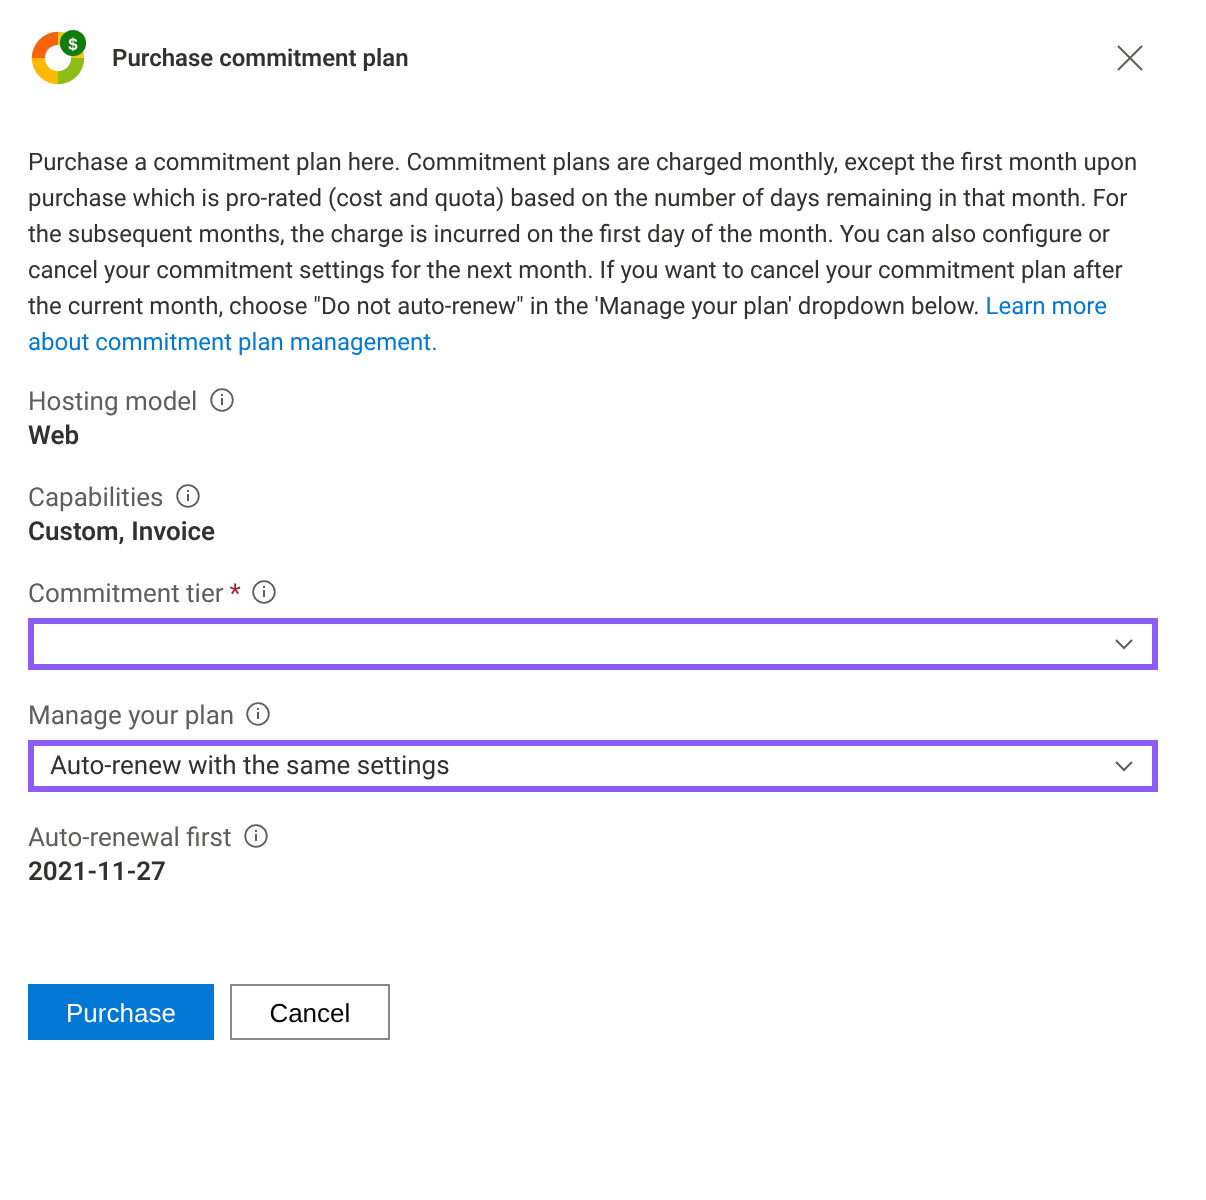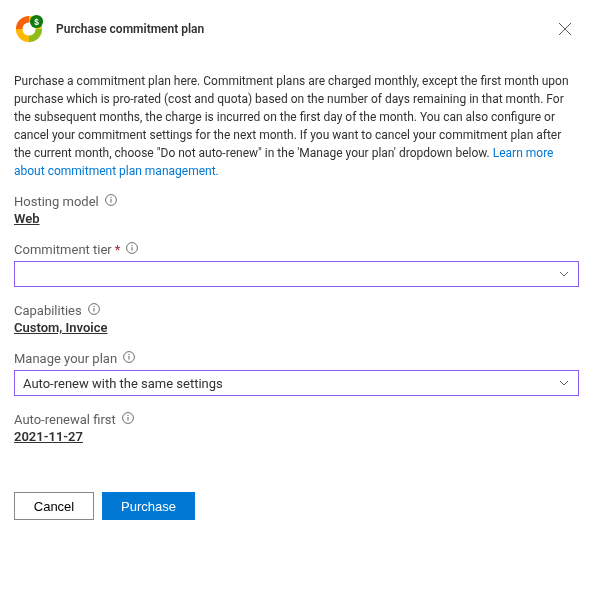--- a/index.html
+++ b/index.html
@@ -75,26 +75,25 @@
     display: inline-flex;
     align-items: center;
     justify-content: center;
     cursor: default;
   }
   .info-icon svg { width: 12px; height: 12px; }
   .field-value {
     font-size: 13px;
     font-weight: 600;
     color: #323130;
-    text-decoration: underline;
   }
   .select {
     width: 100%;
     height: 26px;
-    border: 1px solid #8b5cf6;
+    border: 3px solid #8b5cf6;
     background: #fff;
     display: flex;
     align-items: center;
     justify-content: space-between;
     padding: 0 8px;
     font-size: 13px;
     cursor: pointer;
     margin-top: 4px;
   }
   .select .chevron {
@@ -171,54 +170,54 @@
             <rect x="5.5" y="5" width="1" height="3.5" fill="#605e5c"></rect>
             <rect x="5.5" y="3" width="1" height="1" fill="#605e5c"></rect>
           </svg>
       </span>
     </div>
     <div class="field-value">Web</div>
   </div>
 
   <div class="field">
     <div class="field-label-row">
+      <span>Capabilities</span>
+      <span class="info-icon">
+        <svg viewBox="0 0 12 12">
+            <circle cx="6" cy="6" r="5.4" fill="none" stroke="#605e5c" stroke-width="0.9"></circle>
+            <rect x="5.5" y="5" width="1" height="3.5" fill="#605e5c"></rect>
+            <rect x="5.5" y="3" width="1" height="1" fill="#605e5c"></rect>
+          </svg>
+      </span>
+    </div>
+    <div class="field-value">Custom, Invoice</div>
+  </div>
+
+  <div class="field">
+    <div class="field-label-row">
       <span>Commitment tier</span>
       <span class="required">*</span>
       <span class="info-icon">
         <svg viewBox="0 0 12 12">
             <circle cx="6" cy="6" r="5.4" fill="none" stroke="#605e5c" stroke-width="0.9"></circle>
             <rect x="5.5" y="5" width="1" height="3.5" fill="#605e5c"></rect>
             <rect x="5.5" y="3" width="1" height="1" fill="#605e5c"></rect>
           </svg>
       </span>
     </div>
     <div class="select">
       <span></span>
       <svg class="chevron" viewBox="0 0 12 12">
           <path d="M2 4 L6 8 L10 4" fill="none" stroke="#605e5c" stroke-width="1"></path>
         </svg>
     </div>
   </div>
 
   <div class="field">
     <div class="field-label-row">
-      <span>Capabilities</span>
-      <span class="info-icon">
-        <svg viewBox="0 0 12 12">
-            <circle cx="6" cy="6" r="5.4" fill="none" stroke="#605e5c" stroke-width="0.9"></circle>
-            <rect x="5.5" y="5" width="1" height="3.5" fill="#605e5c"></rect>
-            <rect x="5.5" y="3" width="1" height="1" fill="#605e5c"></rect>
-          </svg>
-      </span>
-    </div>
-    <div class="field-value">Custom, Invoice</div>
-  </div>
-
-  <div class="field">
-    <div class="field-label-row">
       <span>Manage your plan</span>
       <span class="info-icon">
         <svg viewBox="0 0 12 12">
             <circle cx="6" cy="6" r="5.4" fill="none" stroke="#605e5c" stroke-width="0.9"></circle>
             <rect x="5.5" y="5" width="1" height="3.5" fill="#605e5c"></rect>
             <rect x="5.5" y="3" width="1" height="1" fill="#605e5c"></rect>
           </svg>
       </span>
     </div>
     <div class="select">
@@ -237,17 +236,17 @@
             <circle cx="6" cy="6" r="5.4" fill="none" stroke="#605e5c" stroke-width="0.9"></circle>
             <rect x="5.5" y="5" width="1" height="3.5" fill="#605e5c"></rect>
             <rect x="5.5" y="3" width="1" height="1" fill="#605e5c"></rect>
           </svg>
       </span>
     </div>
     <div class="field-value">2021-11-27</div>
   </div>
 
   <div class="footer">
+    <button class="btn primary">Purchase</button>
     <button class="btn">Cancel</button>
-    <button class="btn primary">Purchase</button>
   </div>
 
 </div>
 
 </body></html>

